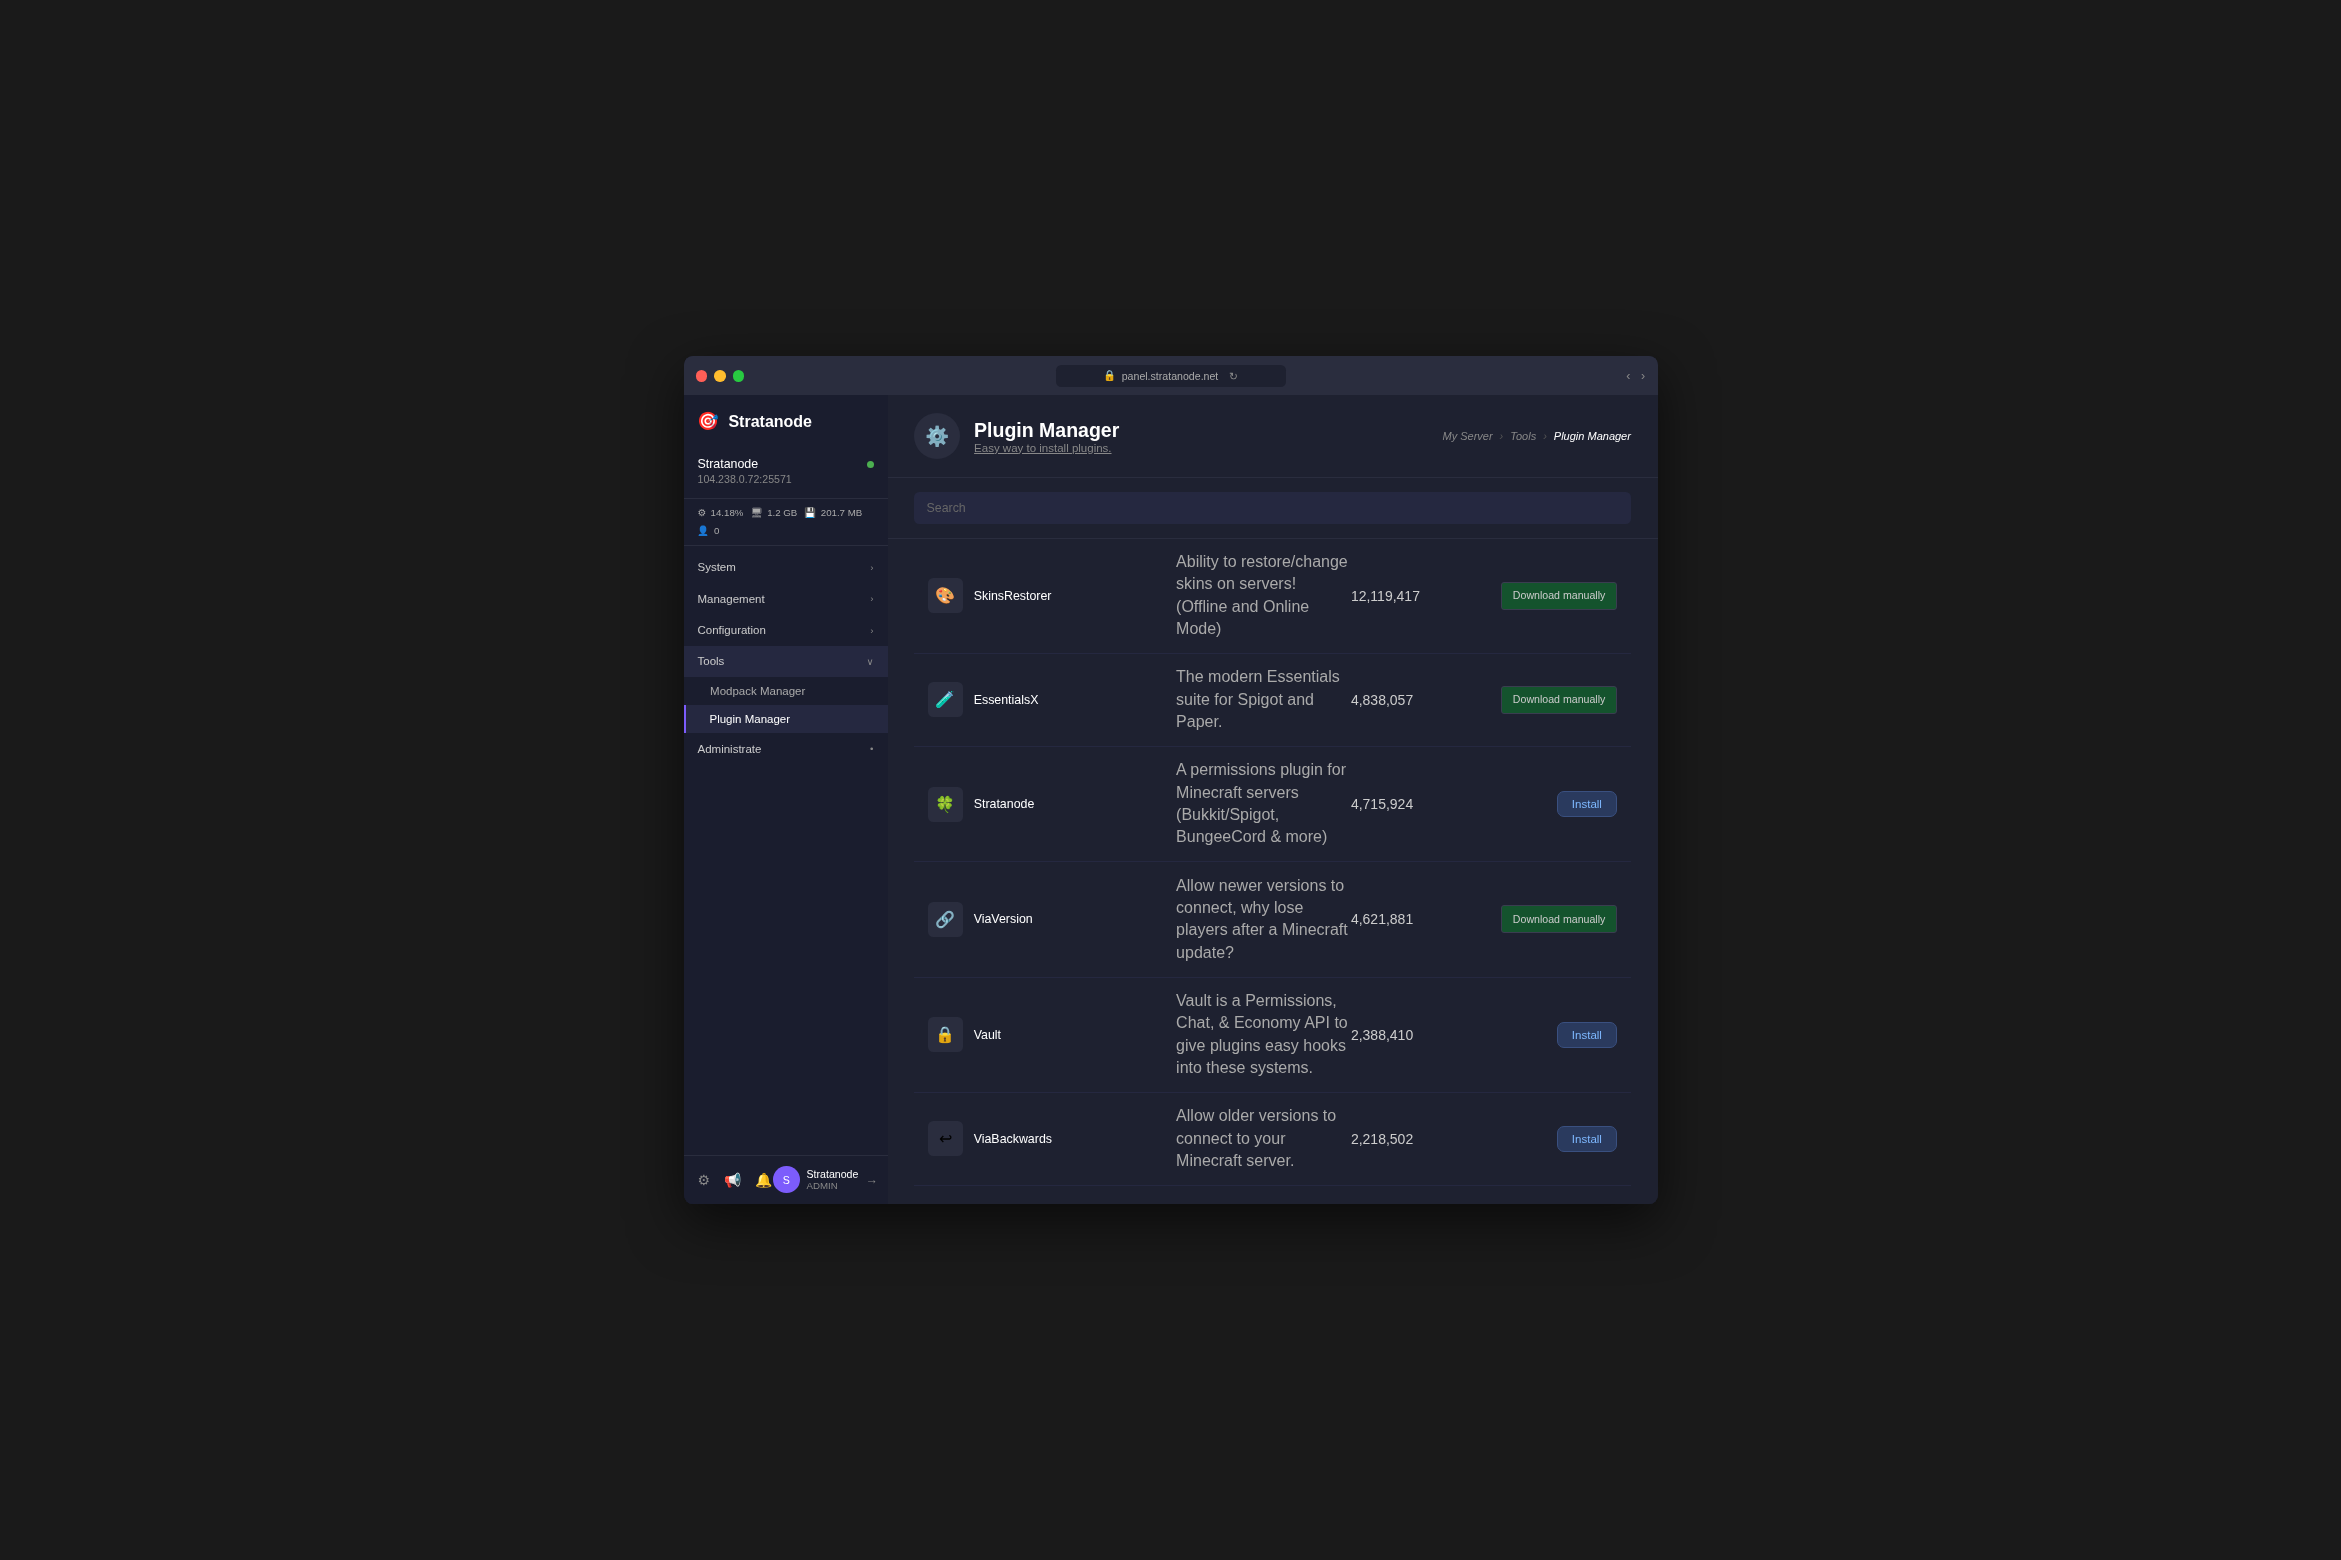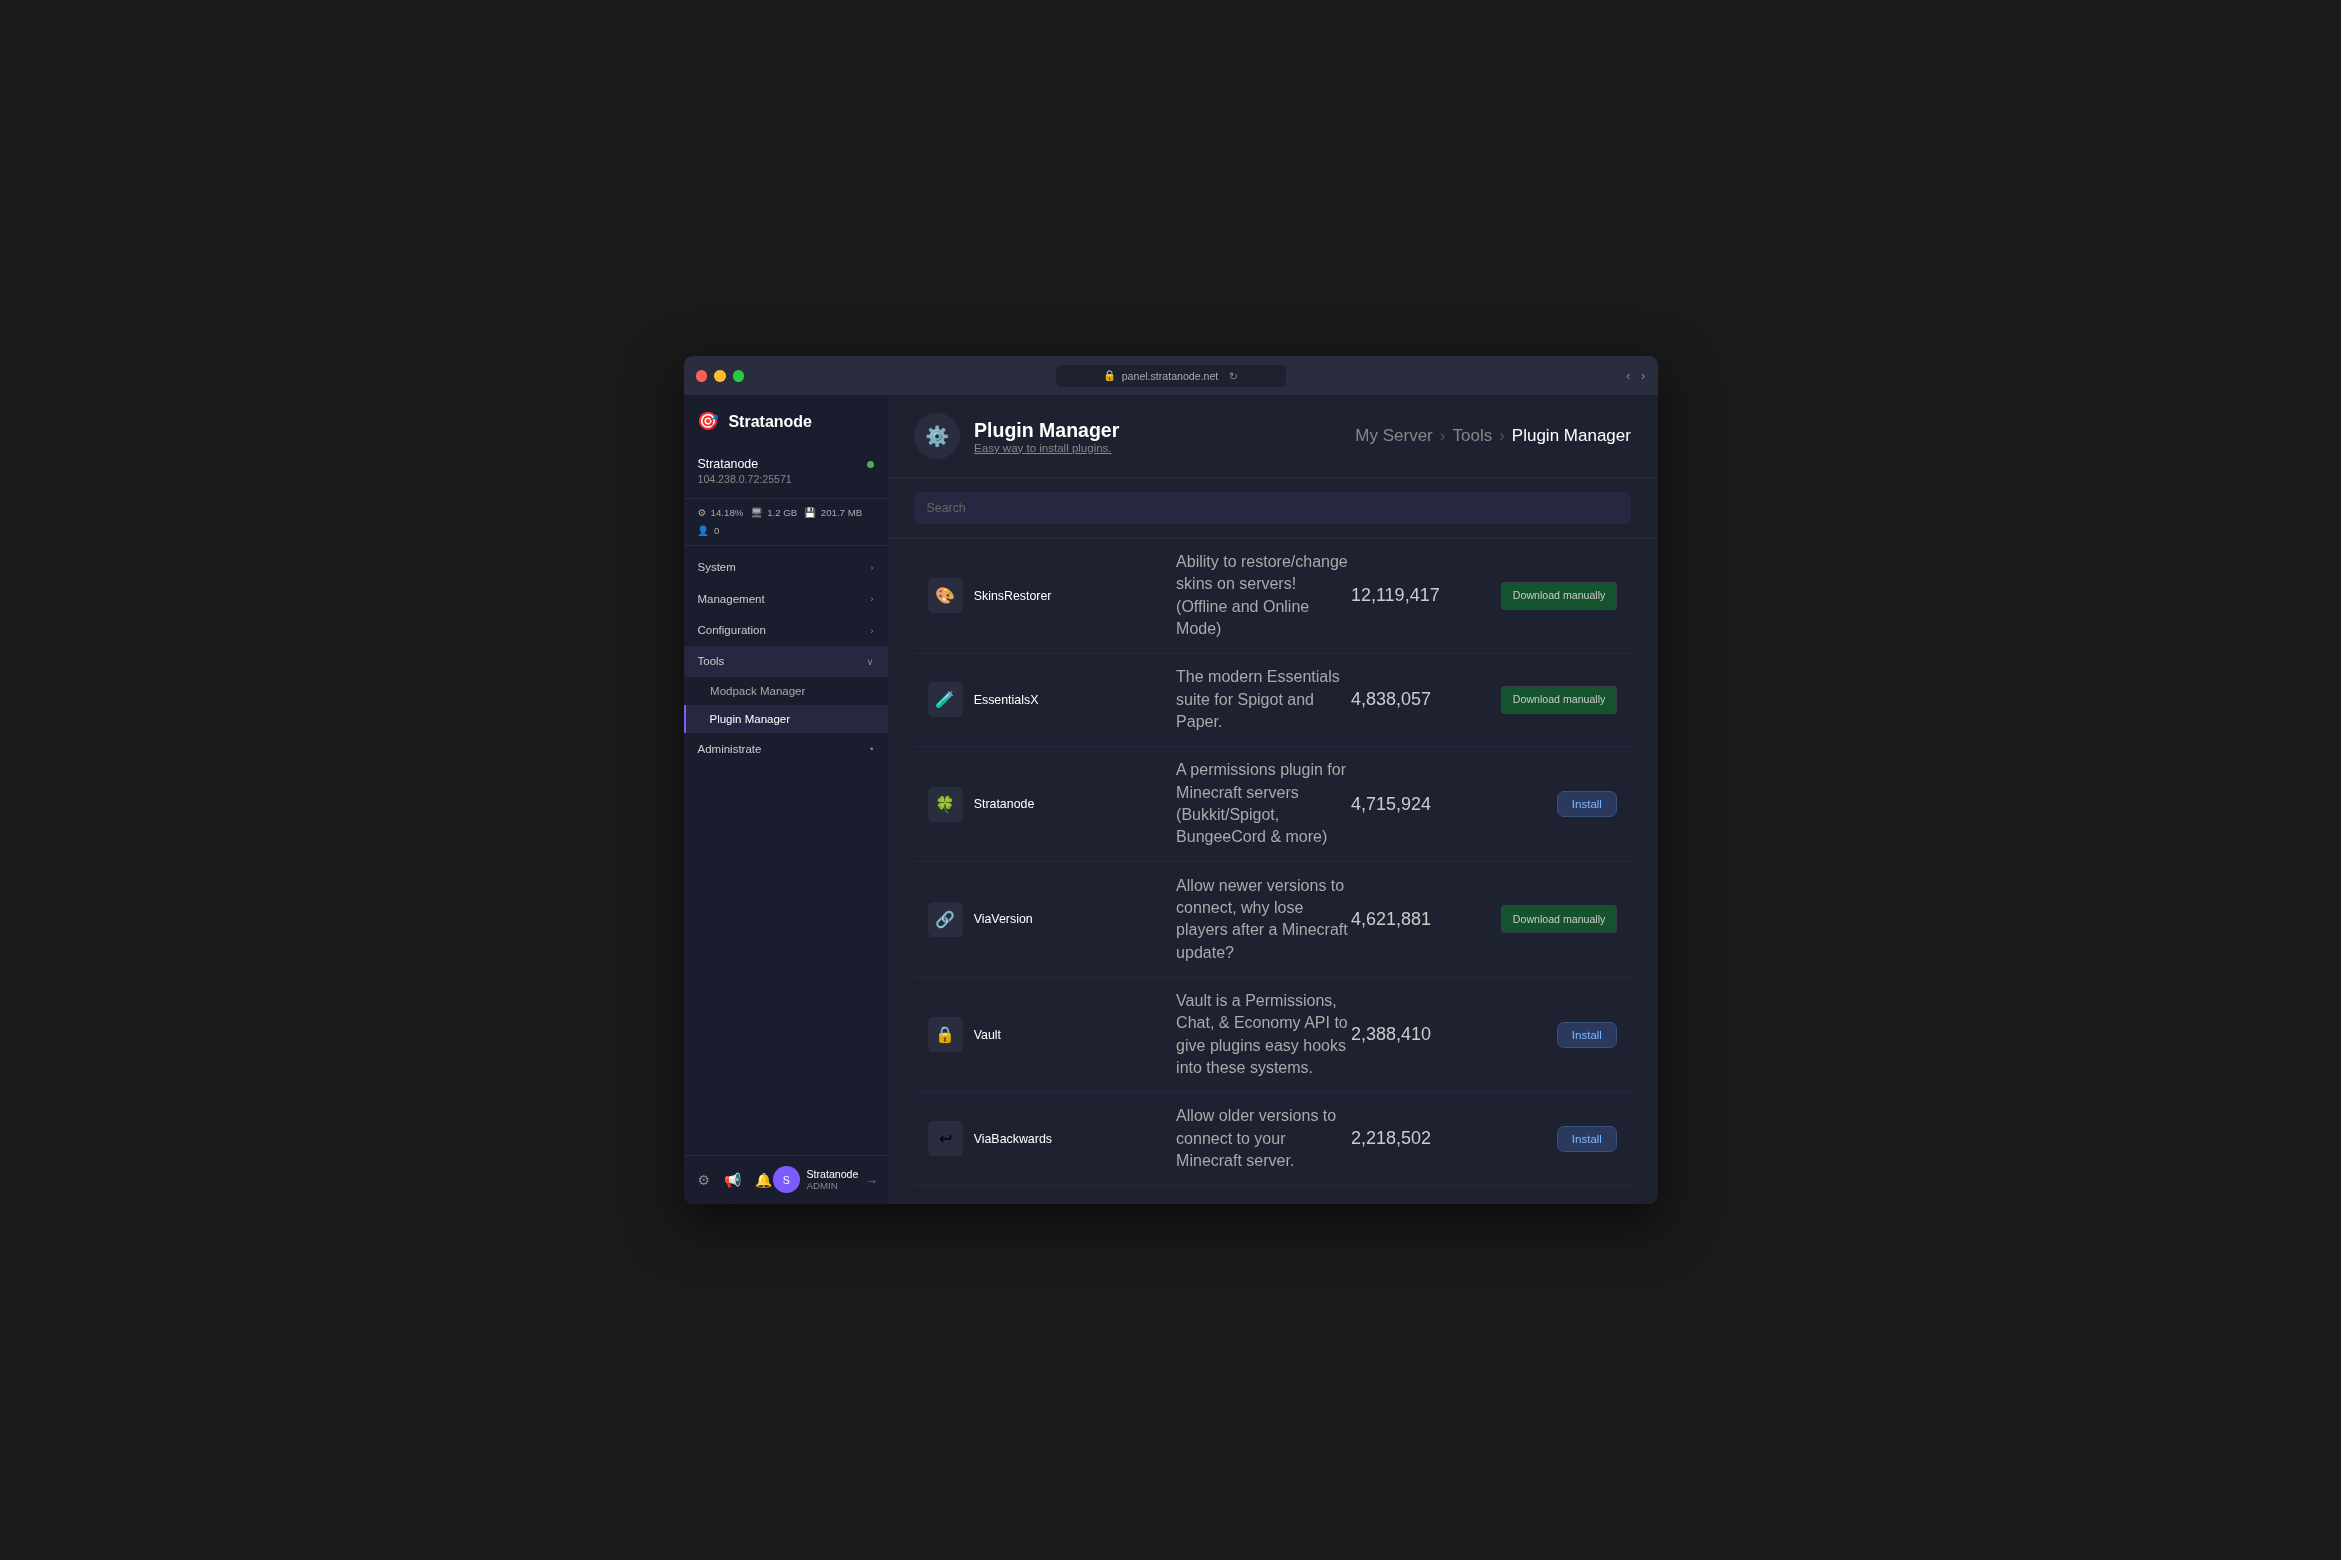--- a/index.html
+++ b/index.html
@@ -224,21 +224,22 @@
       font-size: 19.5px;
     }
     .page-title { color: #fff; font-size: 19.5px; font-weight: 600; }
     .page-subtitle { color: #888; font-size: 11.5px; text-decoration: underline; }
 
     .breadcrumb {
       display: flex;
       align-items: center;
       gap: 7px;
       color: #888;
-      font-size: 17px;
+      font-size: 11px;
+      font-style: italic;
     }
     .breadcrumb .current { color: #fff; }
     .breadcrumb .sep { color: #555; }
 
     
     .search-area {
       padding: 14px 26.6px;
       border-bottom: 0.9px solid #2a2d3e;
     }
     .search-input {
@@ -300,21 +301,21 @@
       font-size: 12.4px;
       font-weight: 500;
     }
     .plugin-desc {
       color: #aaa;
       font-size: 16px;
       line-height: 1.4;
     }
     .plugin-downloads {
       color: #ccc;
-      font-size: 18px;
+      font-size: 14px;
     }
     .plugin-action {
       display: flex;
       justify-content: flex-end;
     }
 
     .btn-install {
       background: #2a3a5e;
       color: #7eb8ff;
       border: 0.9px solid #3a5080;

